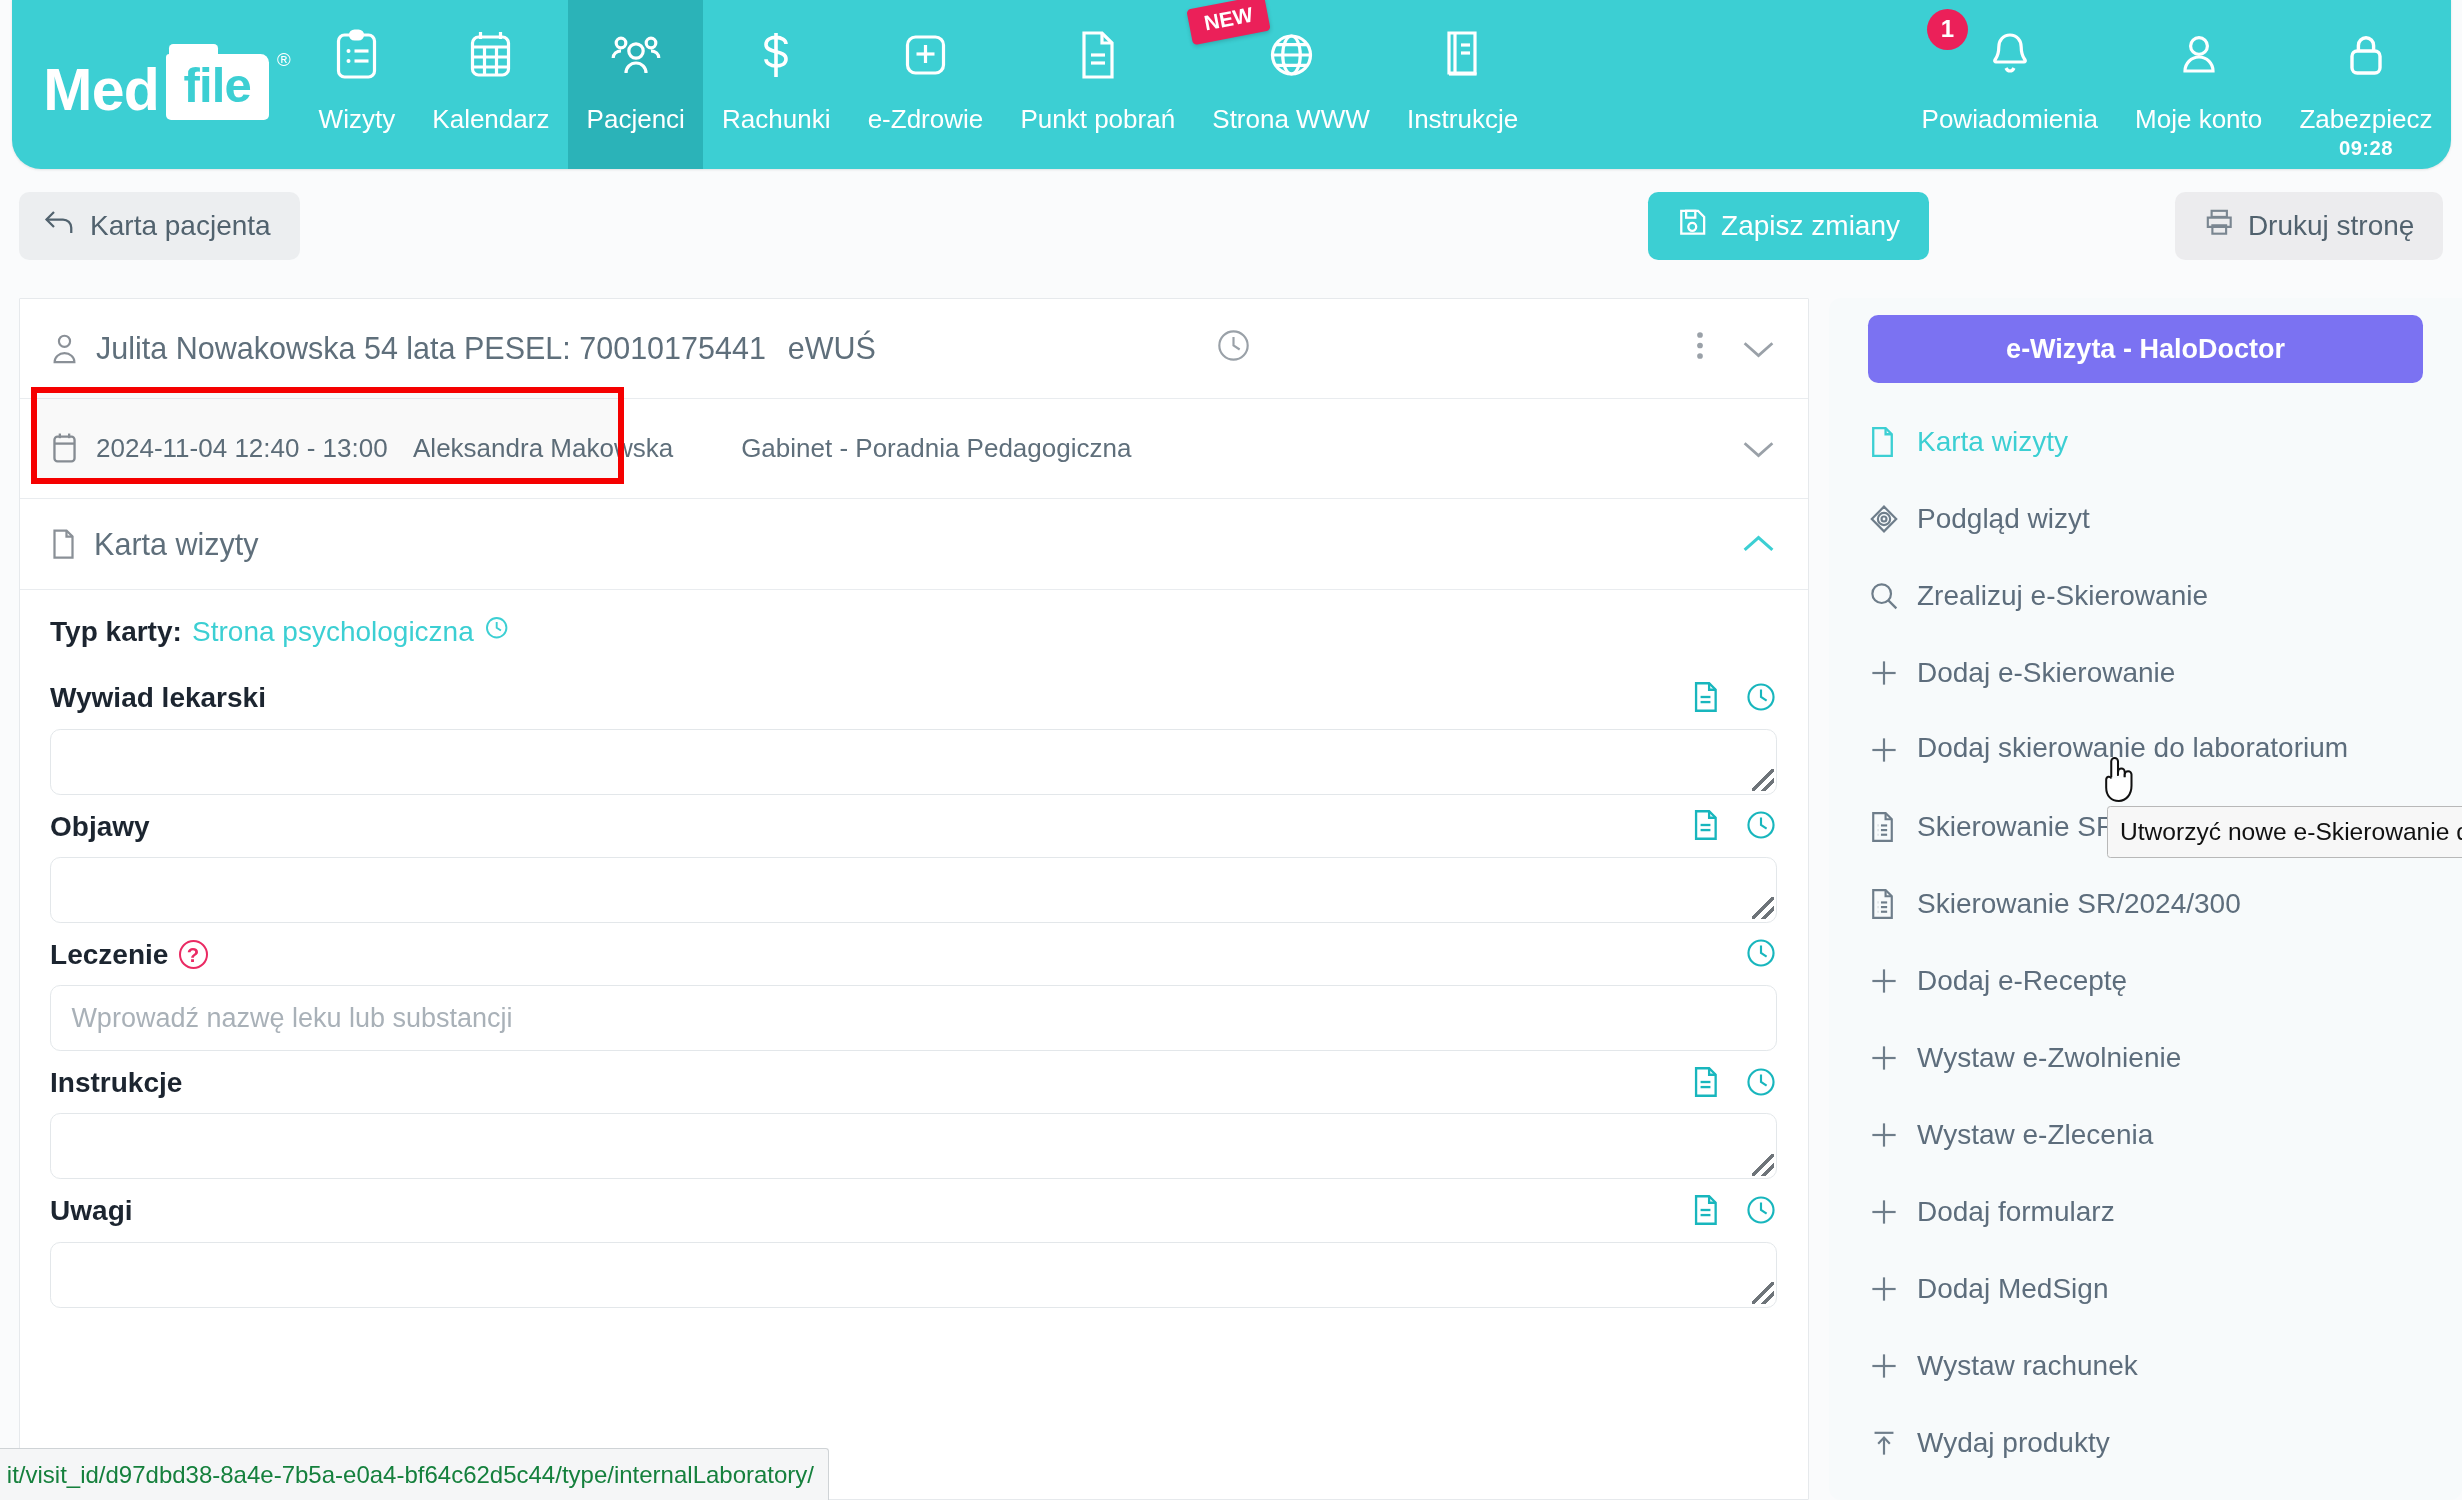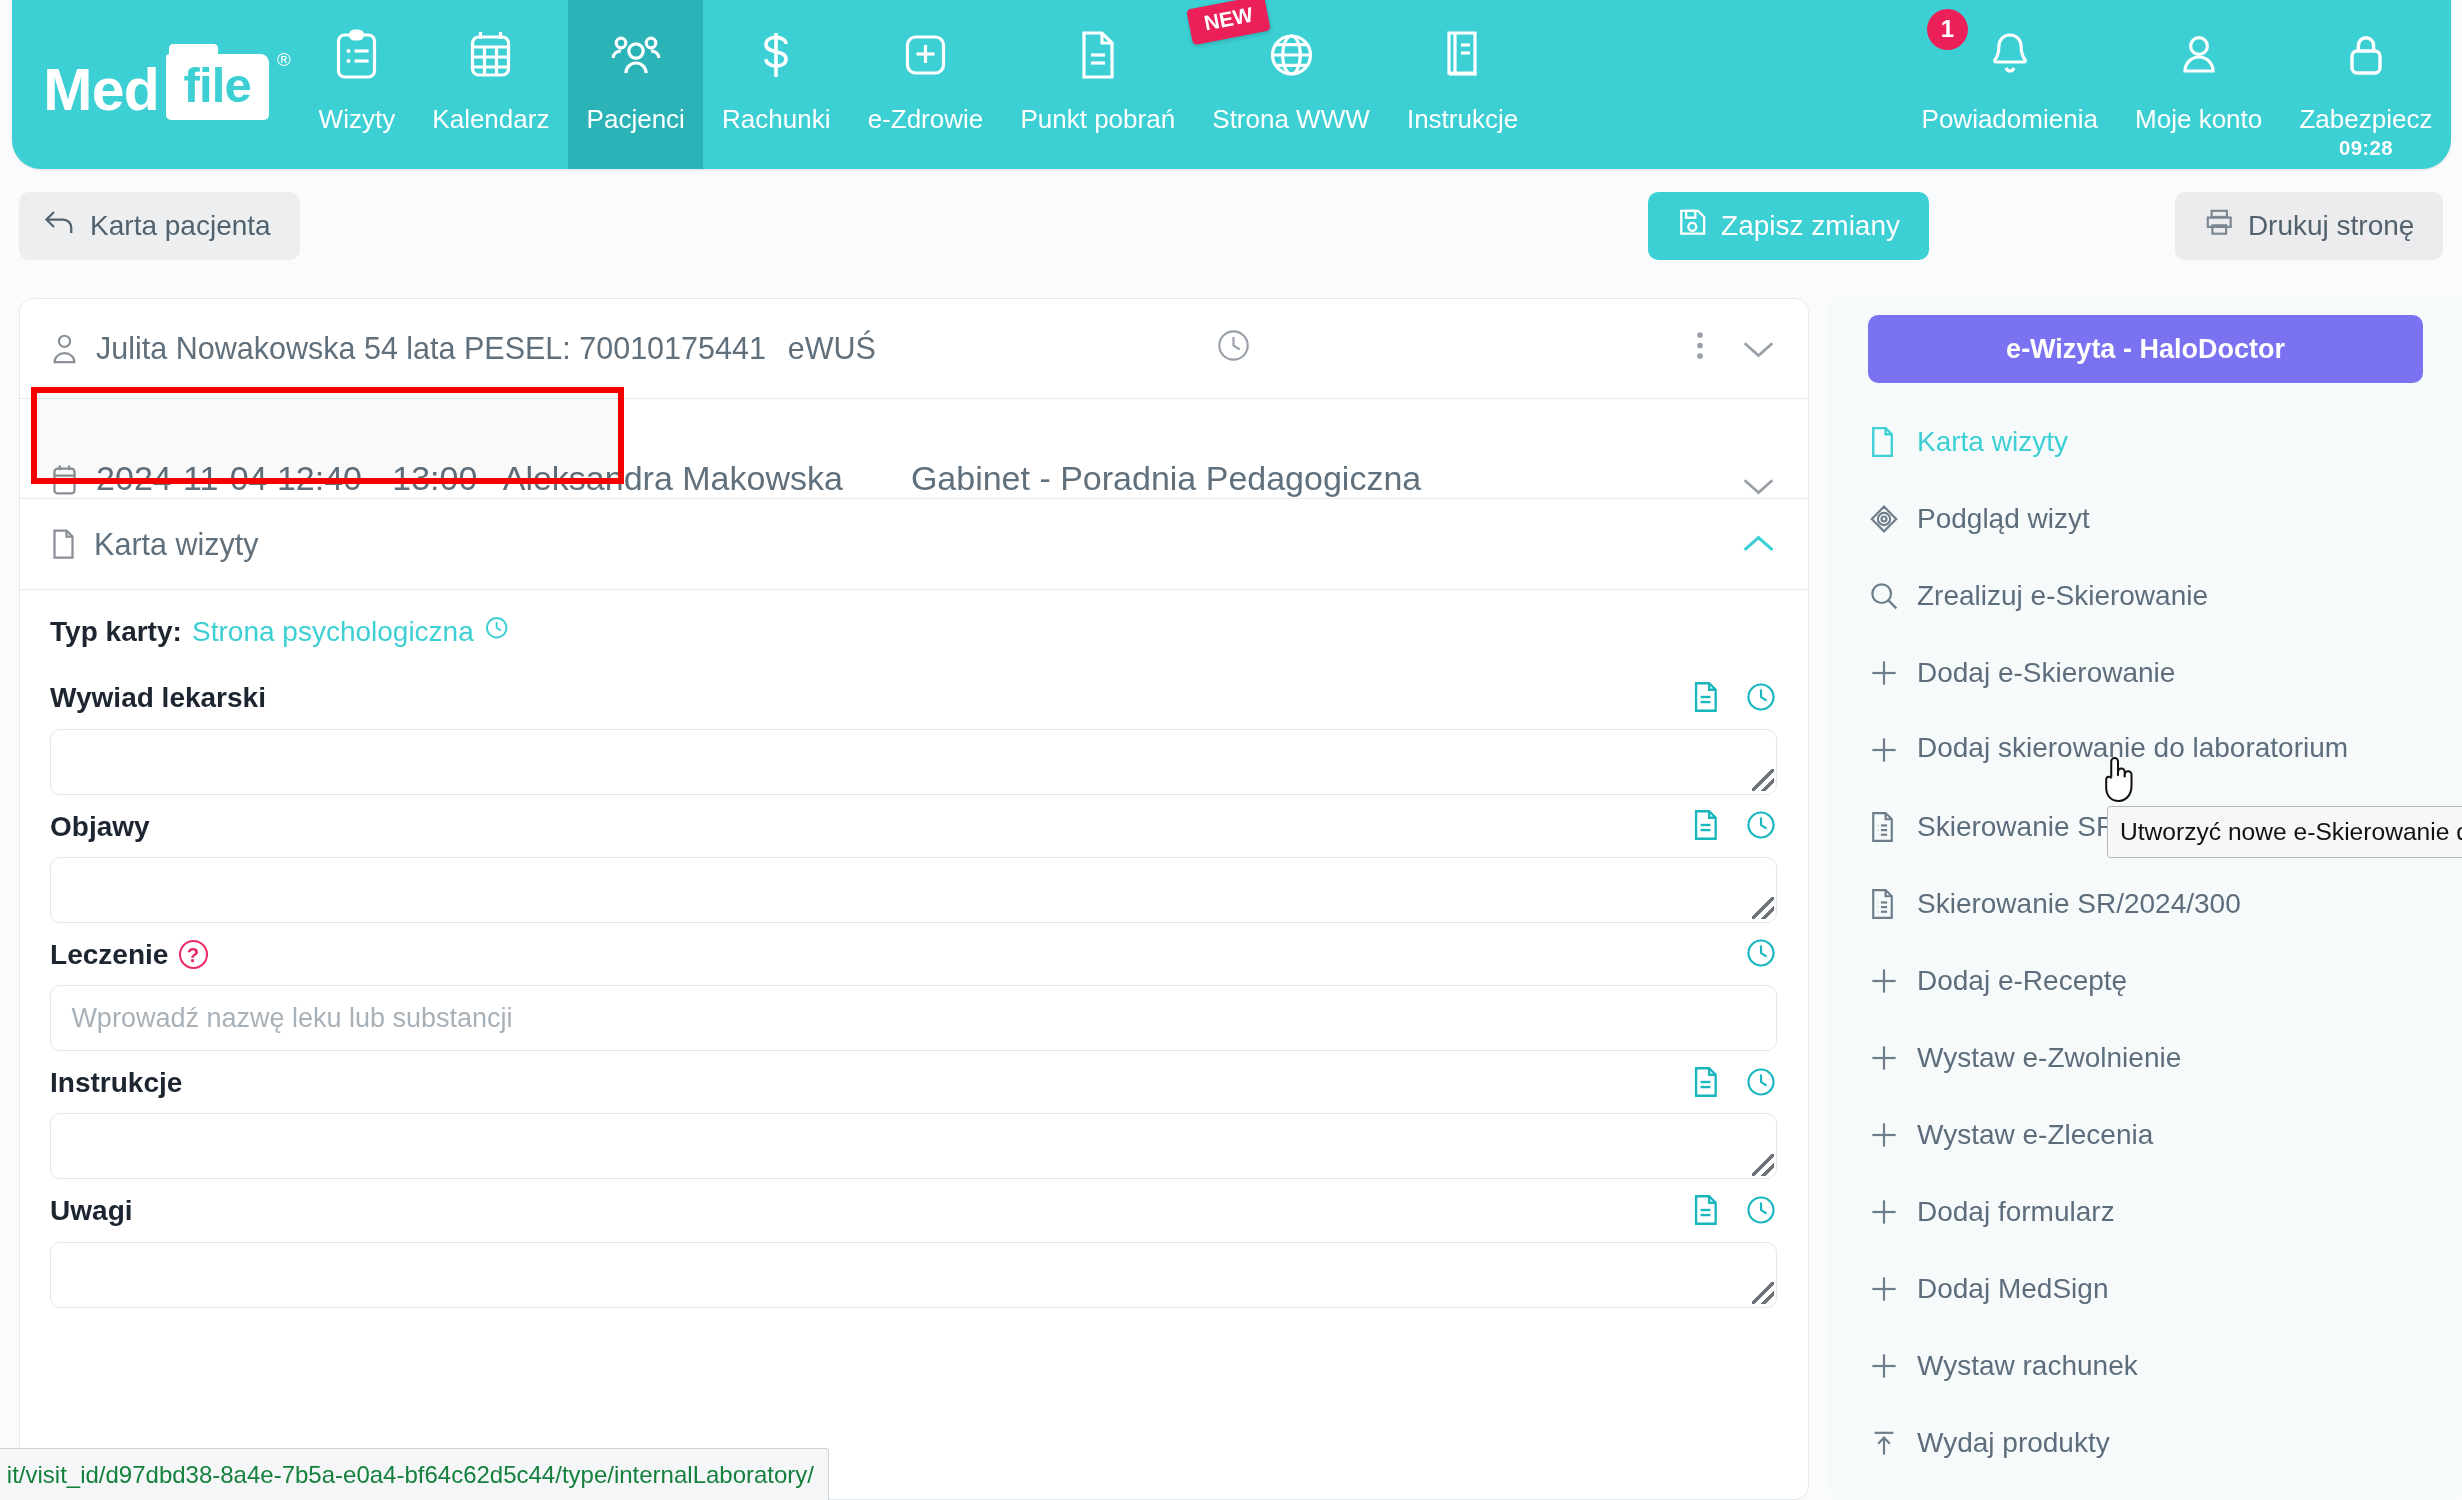--- a/index.html
+++ b/index.html
@@ -130,37 +130,37 @@
     height: 68px; padding: 0 29px;
     background: #ececee; color: #51626e; font-size: 28px;
   }
 
   
   .card {
     position: absolute; left: 18.6px; top: 298px;
     width: 1790px; height: 1202px;
     background: #fff;
     border: 0.8px solid #e6e9ec;
-    border-radius: 14px;
+    border-radius: 1px;
     overflow: hidden;
   }
   .card-row {
     display: flex; align-items: center;
     padding: 0 30.5px;
     border-bottom: 0.8px solid #e9ecef;
     color: #5f6f7b;
   }
   .patient-row { height: 100px; font-size: 30.5px; }
   .patient-row .pt-ico { margin-right: 17px; display: flex; }
   .patient-name { white-space: nowrap; }
   .pt-ewus { margin-left: 22px; }
   .pt-clock { margin-left: 339px; }
   .pt-right { margin-left: auto; display: flex; align-items: center; gap: 34px; }
 
-  .visit-row { height: 100px; font-size: 34px; align-items: flex-end; }
+  .visit-row { height: 100px; font-size: 26px; }
   .visit-row .v-ico { margin-right: 17px; display: flex; }
   .visit-doctor { margin-left: 25.4px; }
   .visit-room { margin-left: 68px; }
   .visit-row .chev { margin-left: auto; }
 
   .sect-row { height: 91px; font-size: 30.5px; }
   .sect-row .s-ico { margin-right: 17px; display: flex; }
   .sect-row .chev { margin-left: auto; color: #3ccfd3; }
 
   

